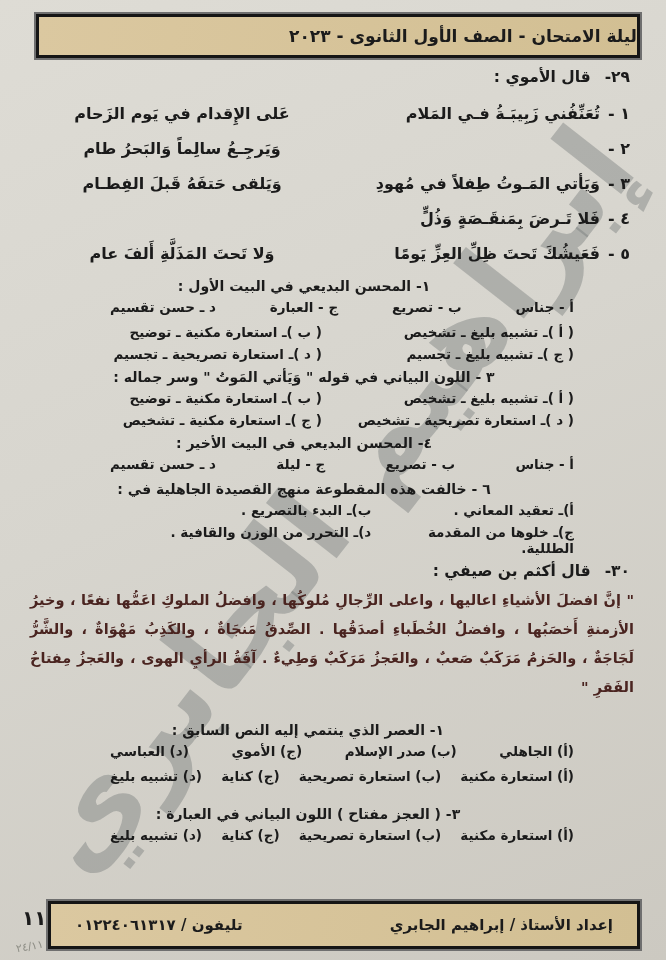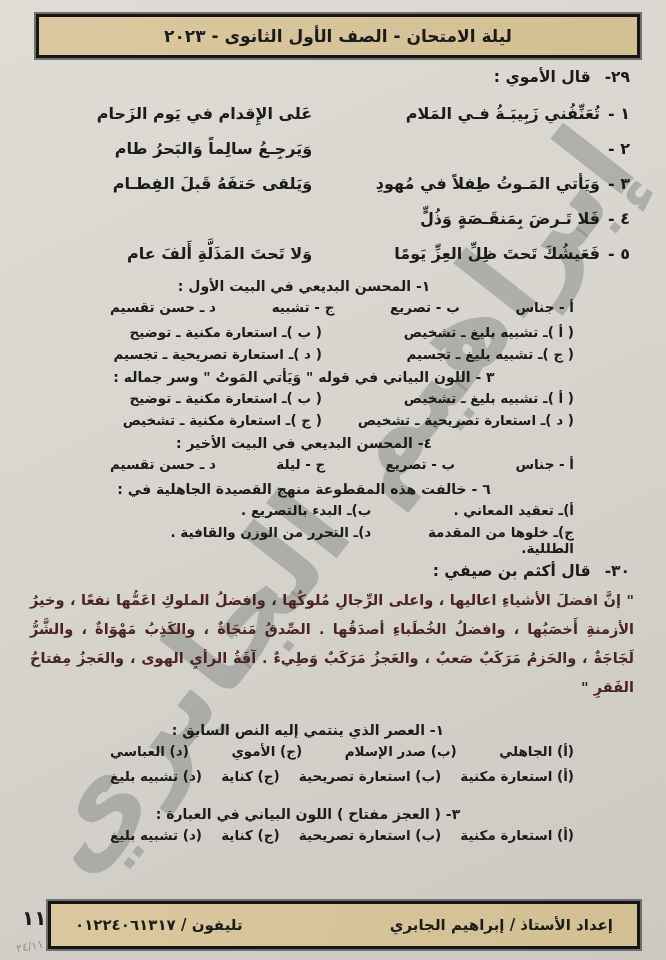--- a/index.html
+++ b/index.html
@@ -17,28 +17,28 @@
     font-size:118px;font-weight:bold;
     color:rgba(112,118,118,0.40);
     white-space:nowrap;pointer-events:none;
   }
   .hbox,.fbox{
     position:absolute;background:linear-gradient(100deg,var(--box_fill,#dbc8a0),#d2bf93);
     border:3px solid #151515;outline:2px solid #6f6f6f;
     display:flex;align-items:center;z-index:2;
     font-weight:bold;
   }
-  .hbox{left:36px;right:26px;top:14px;height:38px;justify-content:center;font-size:17px;letter-spacing:.5px;}
+  .hbox{left:36px;right:26px;top:14px;height:38px;justify-content:flex-start;font-size:17px;letter-spacing:.5px;}
   .fbox{left:48px;right:26px;top:901px;height:42px;justify-content:space-between;padding:0 24px;font-size:15px;}
   .content{position:absolute;top:62px;right:26px;left:26px;z-index:2;}
   .qheading{display:flex;gap:14px;font-weight:bold;font-size:15.5px;padding-right:10px;margin-top:6px;}
   .verses{margin-top:10px;font-weight:bold;font-size:16px;}
   .vrow{display:flex;justify-content:space-between;align-items:center;height:35px;padding:0 10px 0 26px;}
   .sadr{display:flex;gap:8px;width:51%;}
-  .ajz{width:45%;text-align:right;}
+  .ajz{width:45%;text-align:center;}
   .mcq{margin-top:7px;}
   .stem{font-weight:bold;font-size:14px;padding-right:58px;margin-bottom:5px;text-align:center;}
   .opts-inline{display:flex;justify-content:space-between;font-weight:bold;font-size:13.5px;padding:0 66px 2px 84px;}
   .opts-grid{display:grid;grid-template-columns:46% 54%;font-weight:bold;font-size:13.5px;padding-right:66px;row-gap:6px;margin-bottom:2px;}
   .opts-grid.narrow{grid-template-columns:37% 63%;}
   .quote{
     color:var(--quote_color,#4a2420);font-weight:bold;font-size:14.5px;line-height:29px;
     text-align:justify;text-align-last:right;margin:6px 6px 0 4px;
   }
   .q30-block .stem{padding-right:50px;margin-top:20px;}
@@ -97,21 +97,21 @@
           </div>
         <div class="ajz">وَلا تَحتَ المَذَلَّةِ أَلفَ عام</div>
       </div>
     </div>
 
     <div class="mcq">
       <div class="stem">١- المحسن البديعي في البيت الأول :</div>
       <div class="opts-inline">
         <span>أ - جناس</span>
         <span>ب - تصريع</span>
-        <span>ج - تشبيه</span>
+        <span>ج - العبارة</span>
         <span>د ـ حسن تقسيم</span>
       </div>
     </div>
 
     <div class="mcq">
       <div class="opts-grid">
         <span>( أ )ـ تشبيه بليغ ـ تشخيص</span>
         <span>( ب )ـ استعارة مكنية ـ توضيح</span>
         <span>( ج )ـ تشبيه بليغ ـ تجسيم</span>
         <span>( د )ـ استعارة تصريحية ـ تجسيم</span>

